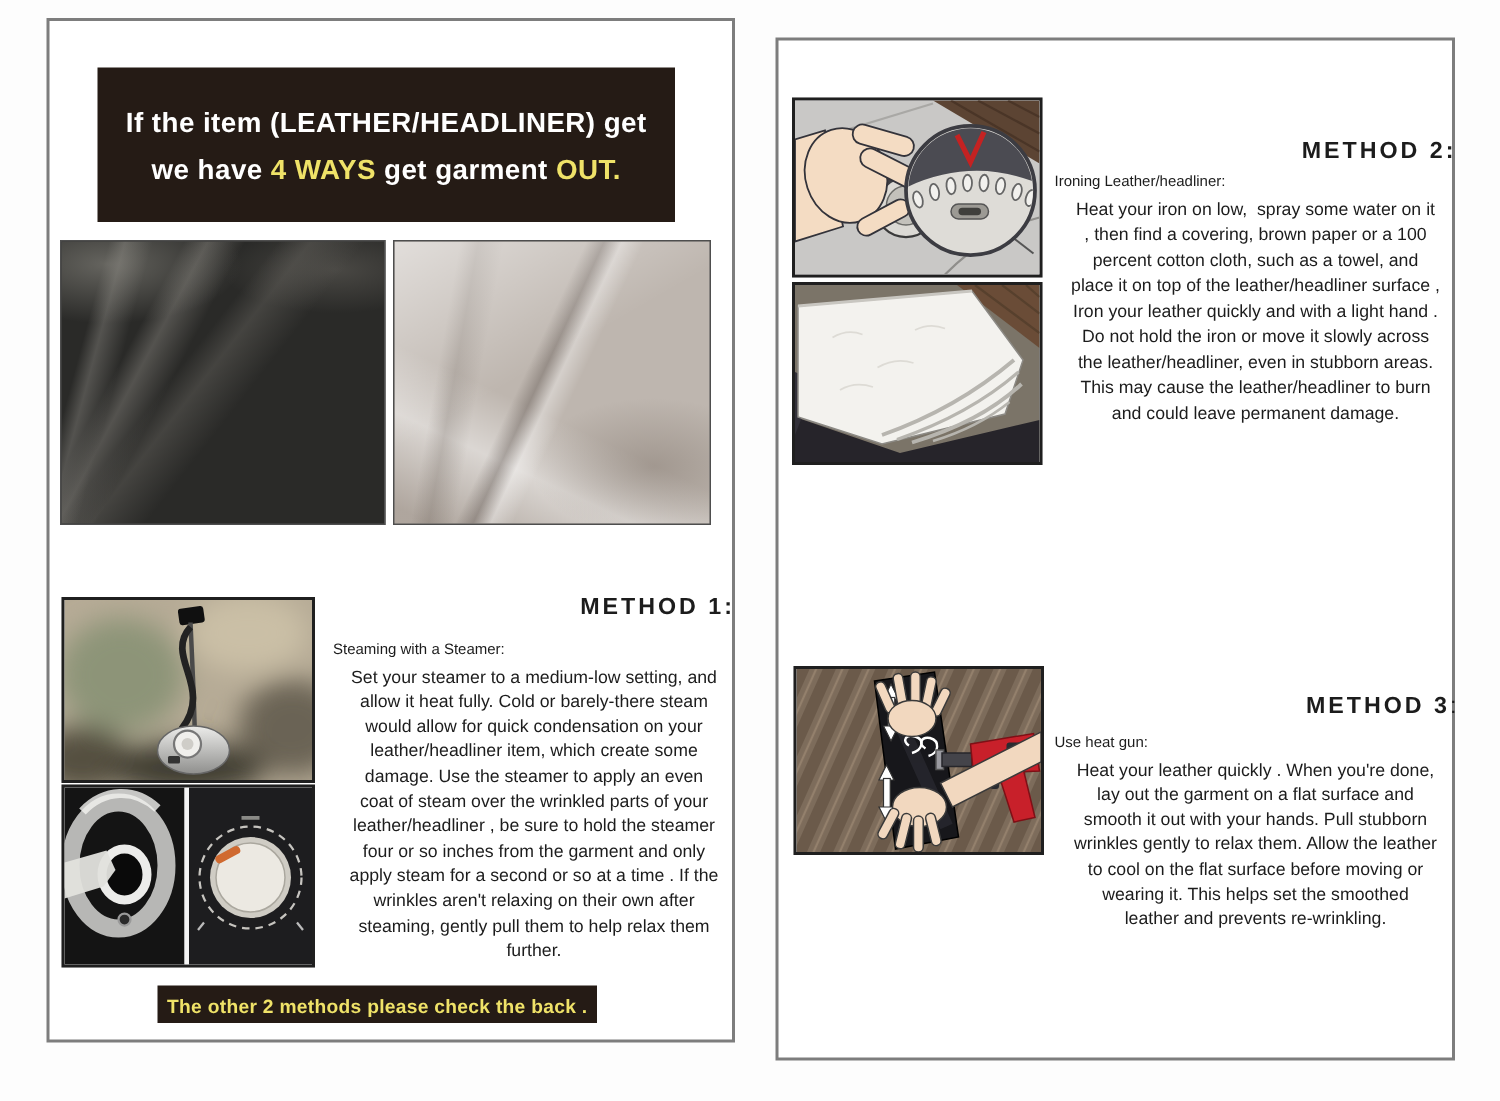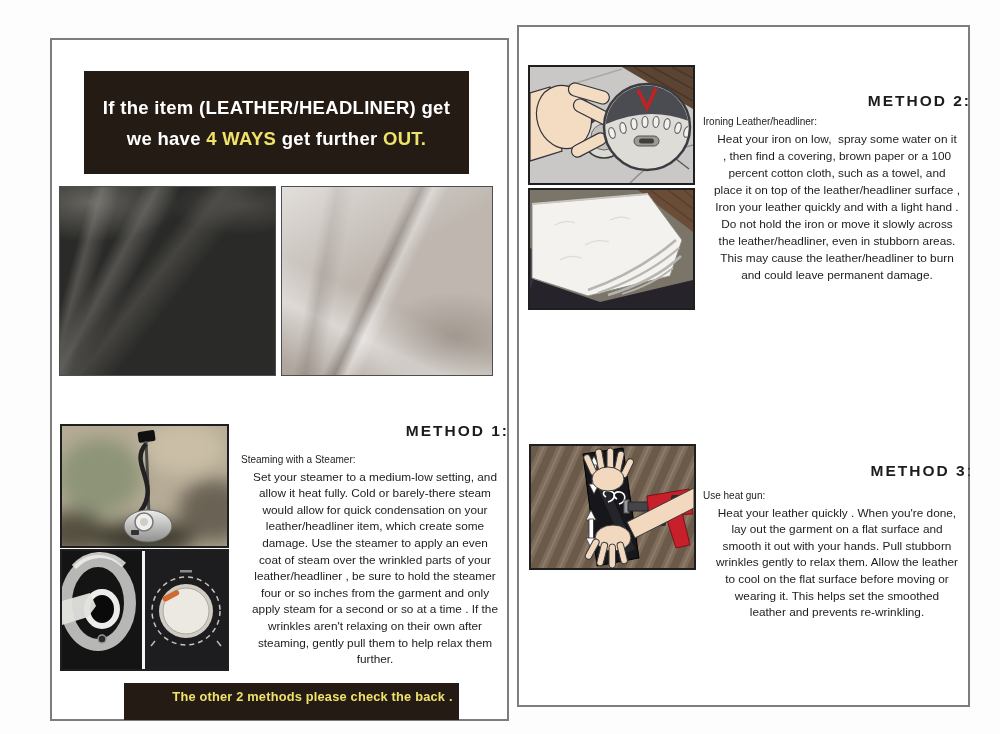--- a/index.html
+++ b/index.html
@@ -4,32 +4,32 @@
 <style>
   :root{
     --banner_bg:#251b15; --banner_text:#ffffff; --highlight_yellow:#efe268;
     --page_border:#7d7d7d; --body_text:#1c1c1c; --photo_border:#4e4e4e;
     --illus_border:#1f1f1f; --heatgun_red:#c8202a;
   }
   html,body{margin:0;padding:0;}
   body{width:1000px;height:734px;background:#fdfdfd;position:relative;
        font-family:"Liberation Sans", sans-serif;color:var(--body_text);overflow:hidden;}
   .page{position:absolute;background:#ffffff;border:2px solid var(--page_border);}
-  .page-left{left:31px;top:38px;width:455px;height:679px;margin-left:19px;}
+  .page-left{left:31px;top:12px;width:455px;height:679px;}
   .page-right{left:517px;top:25px;width:449px;height:678px;}
 
   
   .top-banner{position:absolute;left:32px;top:31px;width:385px;height:103px;
     background:var(--banner_bg);color:var(--banner_text);font-weight:bold;
     font-size:18.5px;letter-spacing:.3px;text-align:center;
     display:flex;flex-direction:column;justify-content:center;line-height:31px;}
   .hl{color:var(--highlight_yellow);}
-  .bottom-banner{position:absolute;left:72px;top:643px;width:293px;height:37px;
+  .bottom-banner{position:absolute;left:72px;top:643px;width:293px;height:25px;
     background:var(--banner_bg);color:var(--highlight_yellow);font-weight:bold;
-    font-size:12.8px;text-align:center;line-height:27px;letter-spacing:.2px;padding-left:42px;}
+    font-size:12.8px;text-align:center;line-height:27px;letter-spacing:.2px;}
 
   
   .photo{position:absolute;border:1px solid var(--photo_border);}
   .photo-leather{left:7px;top:146px;width:215px;height:188px;background-color:#2a2a28;
     background-image:
       radial-gradient(ellipse 60% 30% at 14% 8%, rgba(150,148,140,.55), transparent 70%),
       linear-gradient(105deg, transparent 12%, rgba(125,123,118,.5) 16%, transparent 23%),
       linear-gradient(118deg, transparent 26%, rgba(135,132,126,.45) 31%, transparent 39%),
       linear-gradient(128deg, transparent 40%, rgba(95,93,88,.5) 46%, transparent 56%),
       radial-gradient(ellipse 50% 22% at 85% 10%, rgba(105,102,96,.5), transparent 70%);}
@@ -63,21 +63,21 @@
   .method-body{font-size:11.8px;line-height:16.6px;white-space:pre-line;margin:0;text-align:center;}
   .m2-text .method-body{line-height:17px;}
 </style>
 </head>
 <body>
 
 <div class="page page-left">
 
   <div class="top-banner">
     <div><span>If the item (LEATHER/HEADLINER) get</span></div>
-    <div><span>we have </span><span class="hl">4 WAYS</span><span> get further </span><span class="hl">OUT.</span></div>
+    <div><span>we have </span><span class="hl">4 WAYS</span><span> get garment </span><span class="hl">OUT.</span></div>
   </div>
 
   <div class="photo photo-leather"></div>
   <div class="photo photo-fabric"></div>
 
   <div class="illus m1-img-steamer">
     <svg width="165" height="120" viewBox="0 0 165 120">
       <defs>
         <filter id="blur1" x="-30%" y="-30%" width="160%" height="160%">
             <feGaussianBlur stdDeviation="9"></feGaussianBlur>

